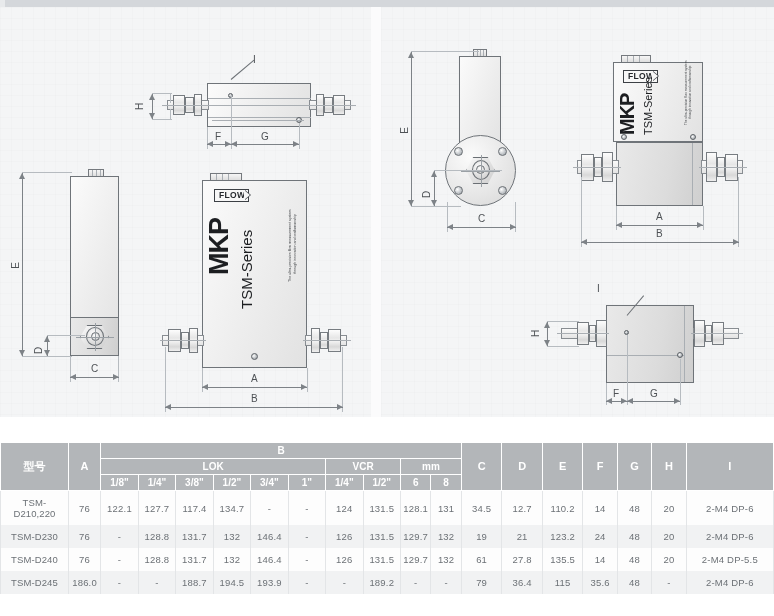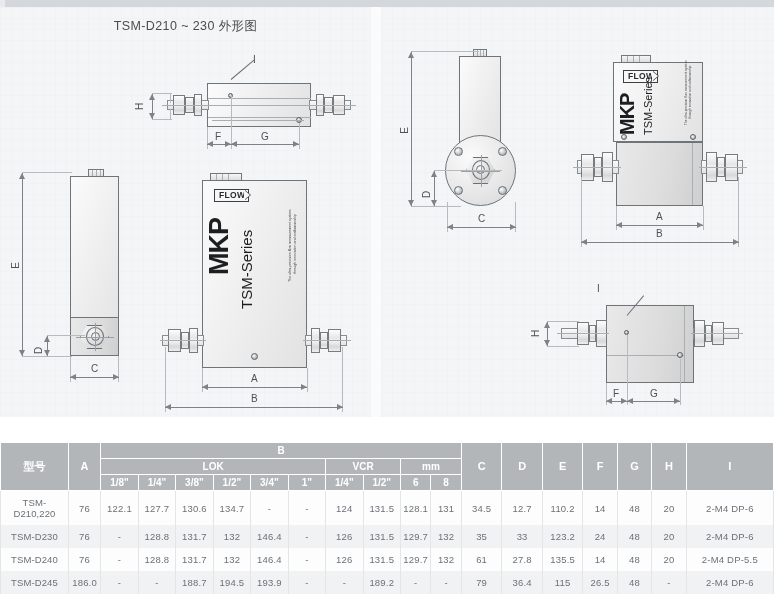--- a/index.html
+++ b/index.html
@@ -184,21 +184,20 @@
 <body>
 
 <div id="root">
 
   <div class="top-strip"></div>
   <div class="top-strip-notch"></div>
 
   <div class="panels">
 
     <div class="panel panel-left">
-      <div class="panel-title">TSM-D210 ~ 230 外形图</div>
 
       <div class="dw" style="left:0;top:0;width:371px;height:150px;">
 
         <div class="body-box" style="left:207px;top:76px;width:104px;height:44px;"></div>
 
         <div class="hline thin" style="left:208px;top:91px;width:103px;"></div>
         <div class="hline thin" style="left:208px;top:110px;width:103px;"></div>
 
         <div class="tube" style="left:167px;top:93px;width:42px;height:10px;"></div>
         <div class="nut" style="left:173px;top:88px;width:12px;height:20px;"></div>
@@ -515,21 +514,21 @@
           <th>6</th>
           <th>8</th>
         </tr>
       </thead>
       <tbody>
         <tr>
           <td class="model">TSM-D210,220</td>
           <td>76</td>
           <td>122.1</td>
           <td>127.7</td>
-          <td>130.6</td>
+          <td>117.4</td>
           <td>134.7</td>
           <td>-</td>
           <td>-</td>
           <td>124</td>
           <td>131.5</td>
           <td>128.1</td>
           <td>131</td>
           <td>34.5</td>
           <td>12.7</td>
           <td>110.2</td>
@@ -544,22 +543,22 @@
           <td>-</td>
           <td>128.8</td>
           <td>131.7</td>
           <td>132</td>
           <td>146.4</td>
           <td>-</td>
           <td>126</td>
           <td>131.5</td>
           <td>129.7</td>
           <td>132</td>
-          <td>35</td>
-          <td>33</td>
+          <td>19</td>
+          <td>21</td>
           <td>123.2</td>
           <td>24</td>
           <td>48</td>
           <td>20</td>
           <td>2-M4 DP-6</td>
         </tr>
         <tr>
           <td class="model">TSM-D240</td>
           <td>76</td>
           <td>-</td>
@@ -589,21 +588,21 @@
           <td>194.5</td>
           <td>193.9</td>
           <td>-</td>
           <td>-</td>
           <td>189.2</td>
           <td>-</td>
           <td>-</td>
           <td>79</td>
           <td>36.4</td>
           <td>115</td>
-          <td>26.5</td>
+          <td>35.6</td>
           <td>48</td>
           <td>-</td>
           <td>2-M4 DP-6</td>
         </tr>
       </tbody>
     </table>
   </div>
 </div>
 
 </body></html>

